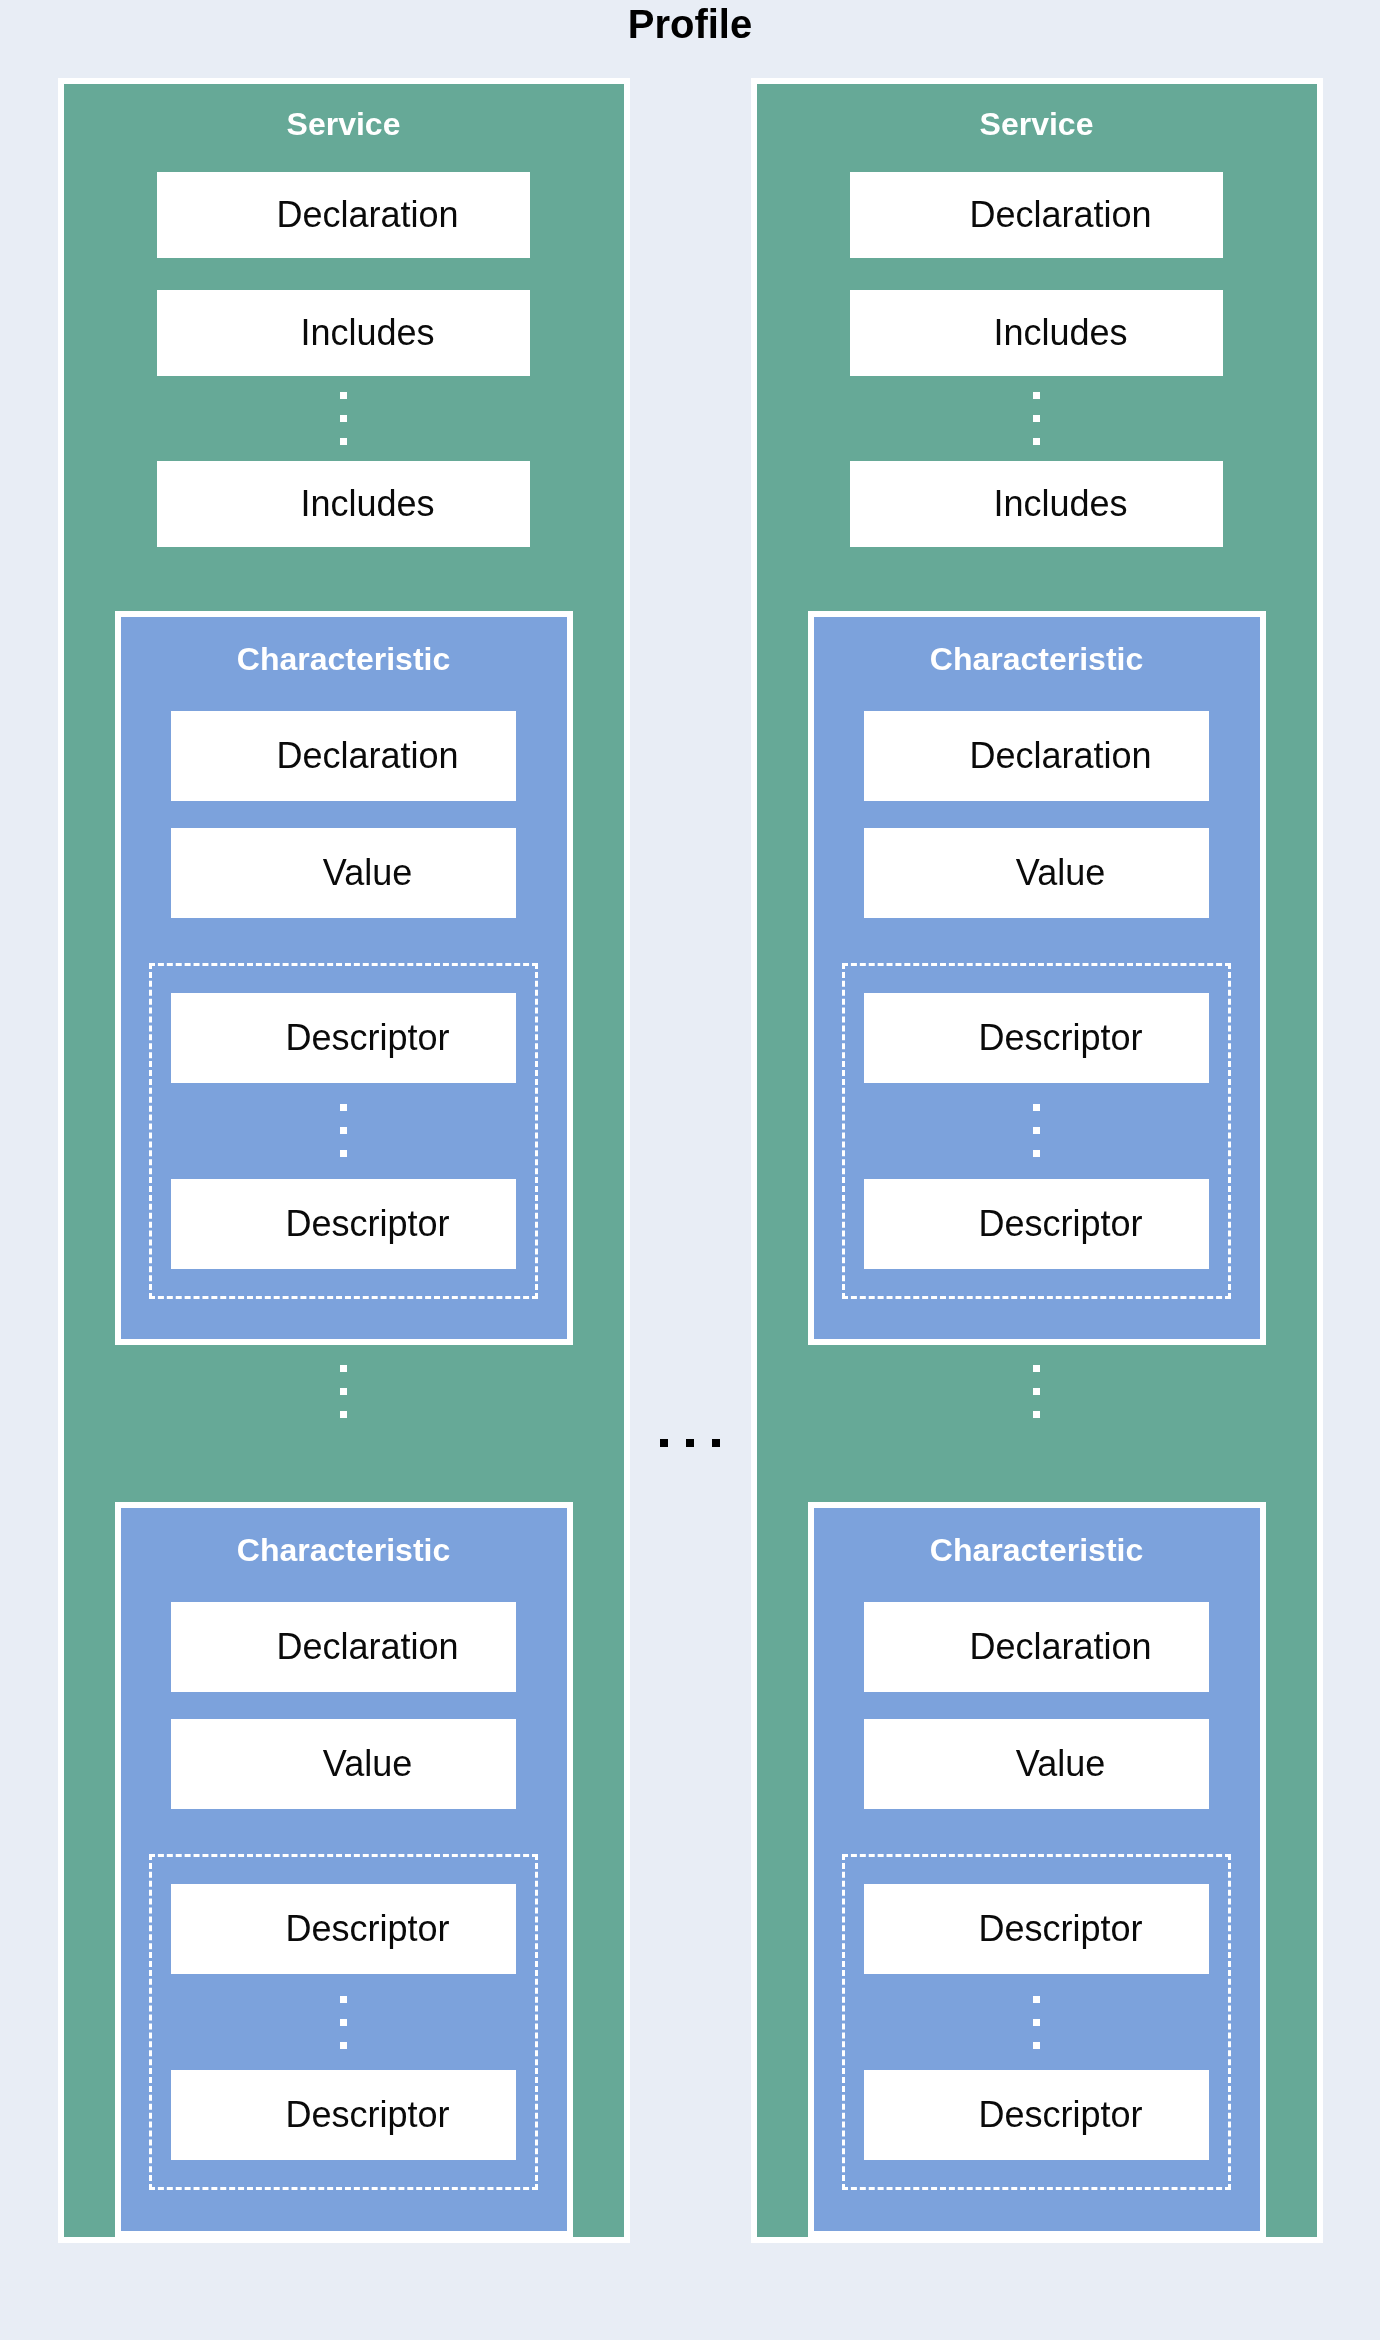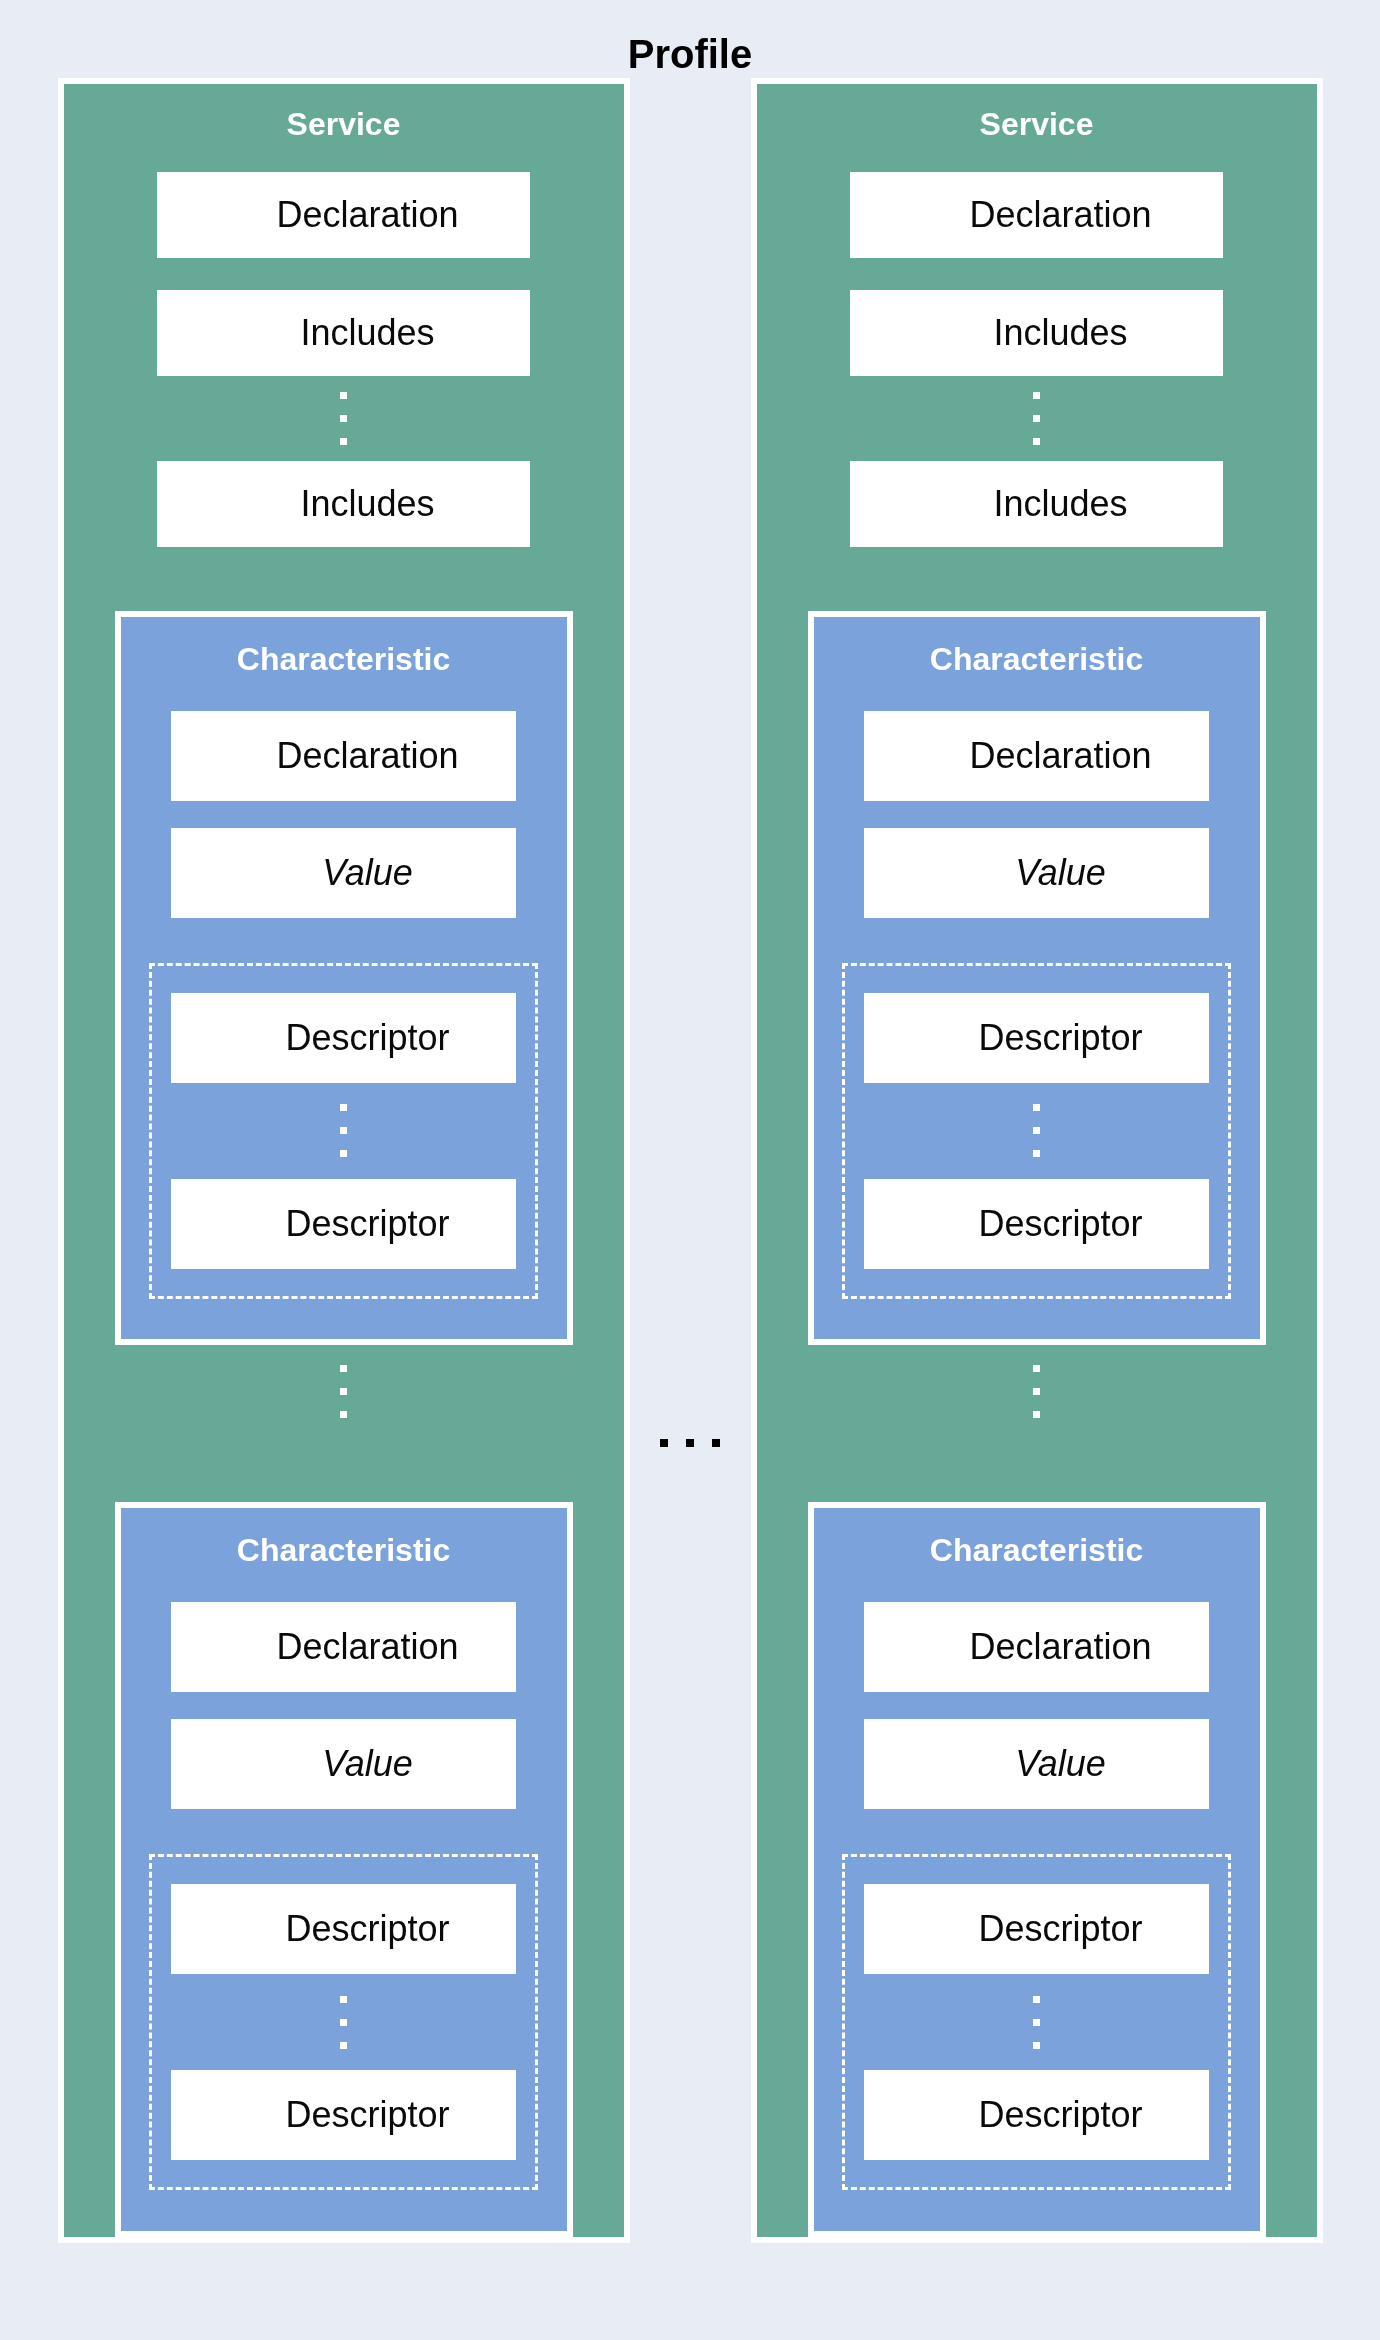--- a/index.html
+++ b/index.html
@@ -10,21 +10,20 @@
     --text: #0a0a0a;
   }
   * { margin: 0; padding: 0; box-sizing: border-box; }
   html, body { width: 1380px; height: 2340px; }
   body {
     background: var(--background);
     font-family: "Liberation Sans", sans-serif;
     position: relative;
   }
   .title {
-    padding-top: 30px;
     height: 78px;
     text-align: center;
     font-size: 40px;
     line-height: 48px;
     font-weight: bold;
     color: #000;
   }
   .row {
     display: flex;
     justify-content: center;
@@ -84,21 +83,21 @@
   }
   .char-label {
     margin-top: 22px;
     font-size: 32px;
     line-height: 40px;
     font-weight: bold;
     color: var(--white);
   }
   .cbox { width: 345px; height: 90px; }
   .char-decl { margin-top: 32px; }
-  .char-val  { margin-top: 27px; font-style: italic; }
+  .char-val  { margin-top: 27px; }
   .dashed {
     margin-top: 45px;
     width: 389px;
     border: 3px dashed var(--white);
     padding: 27px 0;
     display: flex;
     flex-direction: column;
     align-items: center;
   }
   .desc-dots { height: 96px; }

